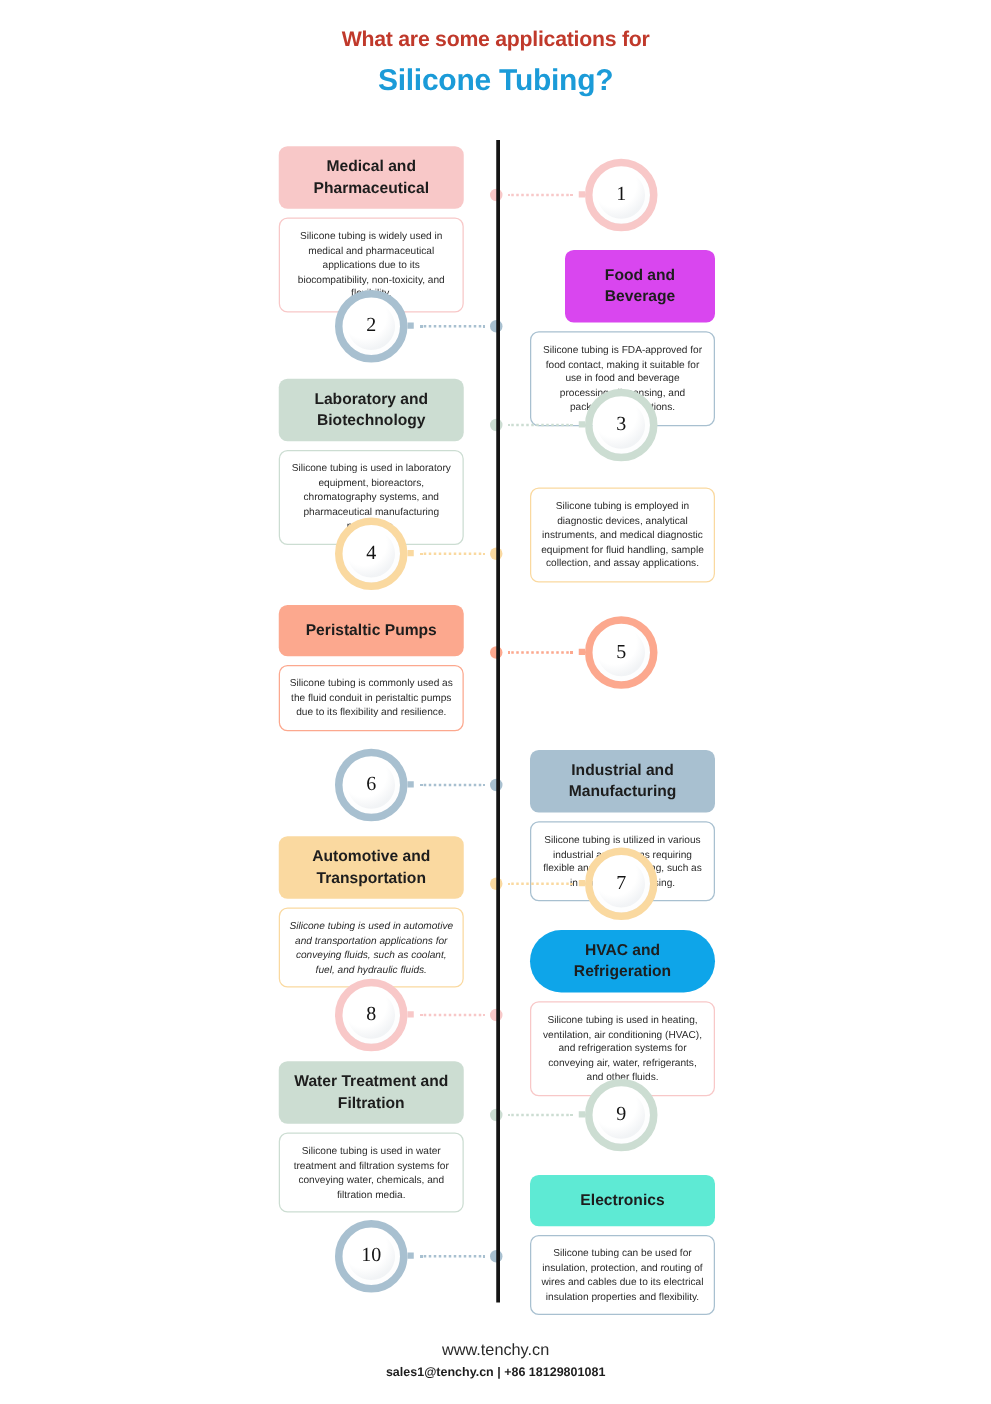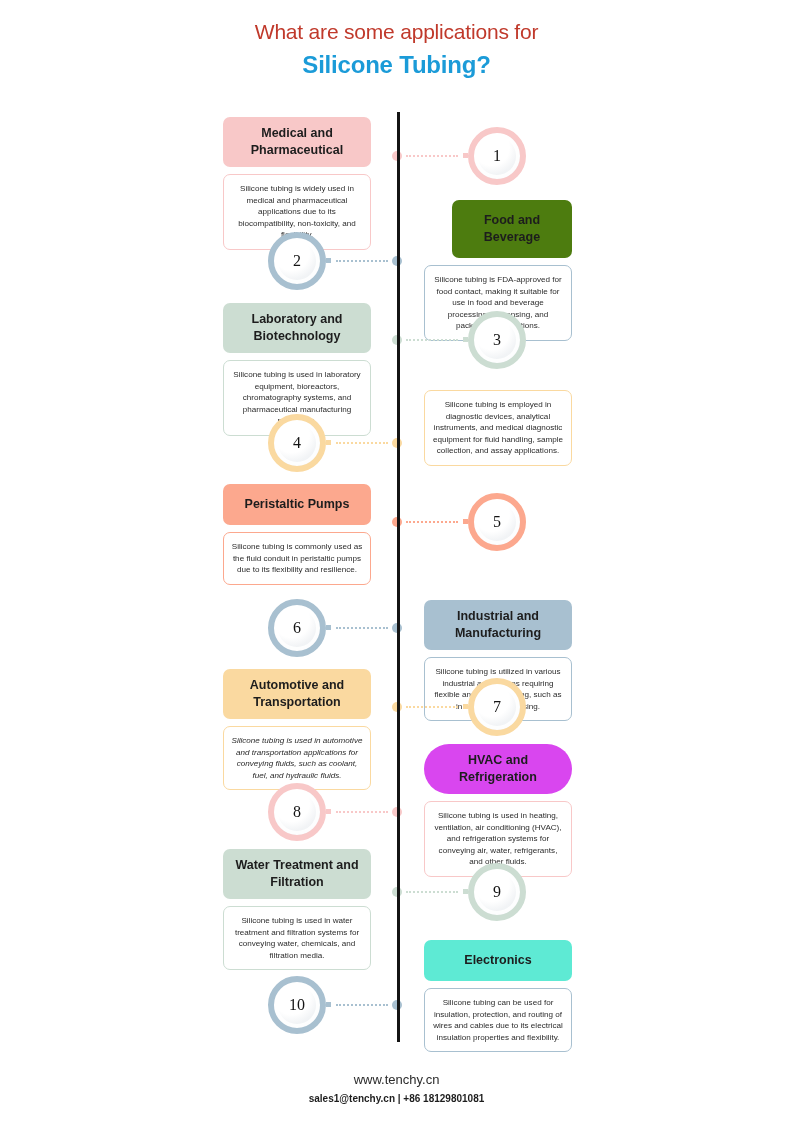--- a/index.html
+++ b/index.html
@@ -17,22 +17,22 @@
 
   
   .title-wrap {
     position: absolute;
     top: 18px;
     left: 0;
     width: 793px;
     text-align: center;
   }
   .title-line1 {
-    font-size: 21px;
-    font-weight: normal;
+    font-size: 17px;
+    font-weight: bold;
     color: #C0392B;
     letter-spacing: -0.2px;
     line-height: 28px;
   }
   .title-line2 {
     font-size: 24px;
     font-weight: bold;
     color: #1B9BD8;
     letter-spacing: -0.2px;
     line-height: 32px;
@@ -192,21 +192,21 @@
         <span>1</span>
       </div>
       <div class="connector to-right" style="top: 151px;">
         <div class="dot-spine" style="background: rgb(248, 200, 200);"></div>
         <div class="dashline" style="border-top-color: rgb(248, 200, 200);"></div>
         <div class="dot-end" style="background: rgb(248, 200, 200);"></div>
       </div>
     </div>
     <div class="row">
       <div class="card right" style="top: 200px;">
-        <div class="band one-line" style="background: #4d7c0f; margin-left: 28px;">Food and Beverage</div>
+        <div class="band one-line" style="background: #d946ef; margin-left: 28px;">Food and Beverage</div>
         <div class="desc" style="border-color: rgb(168, 192, 208);">Silicone tubing is FDA-approved for food contact, making it suitable for use in food and beverage processing, dispensing, and packaging applications.</div>
       </div>
       <div class="bubble left" style="top: 232px; border-color: rgb(168, 192, 208);">
         <span>2</span>
       </div>
       <div class="connector to-left" style="top: 256px;">
         <div class="dot-spine" style="background: rgb(168, 192, 208);"></div>
         <div class="dashline" style="border-top-color: rgb(168, 192, 208);"></div>
         <div class="dot-end" style="background: rgb(168, 192, 208);"></div>
       </div>
@@ -275,21 +275,21 @@
         <span>7</span>
       </div>
       <div class="connector to-right" style="top: 702px;">
         <div class="dot-spine" style="background: rgb(250, 217, 160);"></div>
         <div class="dashline" style="border-top-color: rgb(250, 217, 160);"></div>
         <div class="dot-end" style="background: rgb(250, 217, 160);"></div>
       </div>
     </div>
     <div class="row">
       <div class="card right" style="top: 744px;">
-        <div class="band" style="background: #d946ef; border-radius: 25px;">HVAC and Refrigeration</div>
+        <div class="band" style="background: #0ea5e9; border-radius: 25px;">HVAC and Refrigeration</div>
         <div class="desc" style="border-color: rgb(248, 200, 200);">Silicone tubing is used in heating, ventilation, air conditioning (HVAC), and refrigeration systems for conveying air, water, refrigerants, and other fluids.</div>
       </div>
       <div class="bubble left" style="top: 783px; border-color: rgb(248, 200, 200);">
         <span>8</span>
       </div>
       <div class="connector to-left" style="top: 807px;">
         <div class="dot-spine" style="background: rgb(248, 200, 200);"></div>
         <div class="dashline" style="border-top-color: rgb(248, 200, 200);"></div>
         <div class="dot-end" style="background: rgb(248, 200, 200);"></div>
       </div>

